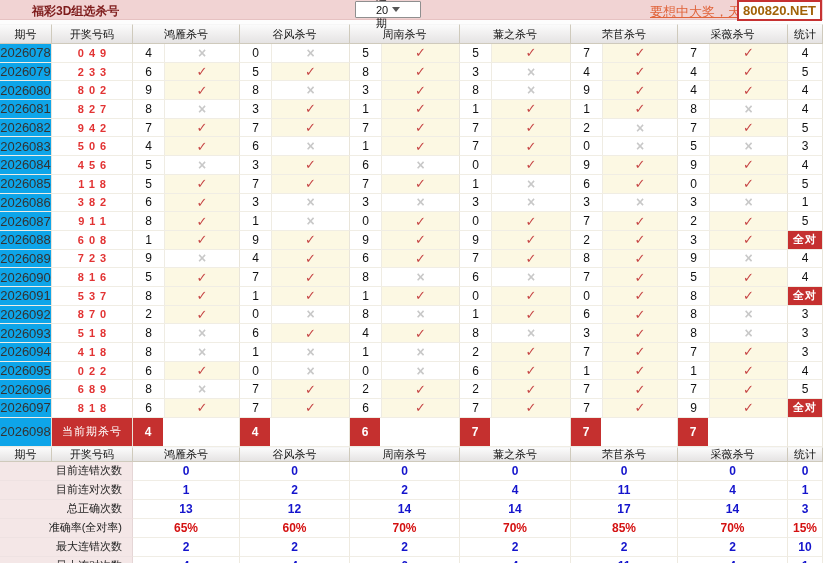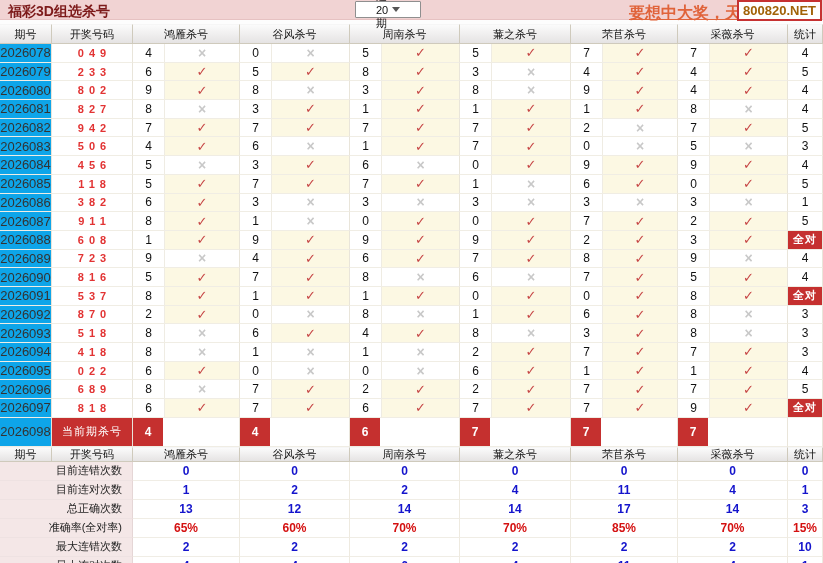--- a/index.html
+++ b/index.html
@@ -1,28 +1,28 @@
 <!DOCTYPE html>
 <html><head>
 <meta charset="utf-8">
 <style>
   * { box-sizing: border-box; margin: 0; padding: 0; }
   html,body { width: 823px; height: 563px; overflow: hidden; background: #fff;
     font-family: "Liberation Sans", "DejaVu Sans", sans-serif; }
 
   
   .topbar { position: relative; height: 20px; background: #f1d3d3; border-bottom: 1px solid #e6c2c2; }
-  .title { position: absolute; left: 8px; top: 3px; font-size: 14px; font-weight: bold; color: #7d1a1a; }
+  .title { position: absolute; left: 32px; top: 3px; font-size: 12px; font-weight: bold; color: #7d1a1a; }
   .range-select { position: absolute; left: 355px; top: 1px; width: 66px; height: 17px; background: #fff;
     border: 1px solid #8f8f8f; border-radius: 1px; font-size: 11px; color: #111;
     display: flex; align-items: center; justify-content: space-between; padding: 0 20px; cursor: default; }
   .caret { width: 0; height: 0; border-left: 4px solid transparent; border-right: 4px solid transparent;
     border-top: 5px solid #555; }
-  .marquee { position: absolute; right: 82px; top: 3px; font-size: 16px; color: #e0633a;
-    text-decoration: underline; white-space: nowrap; font-weight: bold; }
+  .marquee { position: absolute; right: 82px; top: 3px; font-size: 13px; color: #e0633a;
+    text-decoration: underline; white-space: nowrap; }
   .site-badge { position: absolute; right: 1px; top: 0; height: 21px; border: 2px solid #c63232;
     background: #fff; color: #a16207; font-weight: bold; font-size: 13px; line-height: 17px;
     padding: 0 4px; z-index: 5; }
   .gap { height: 4px; background: #fdfdfd; }
 
   
   .w0{width:52px}.w1{width:81px}.w2{width:107px}.w3{width:110px}.w4{width:110px}
   .w5{width:111px}.w6{width:107px}.w7{width:110px}.w8{width:35px}
 
   

